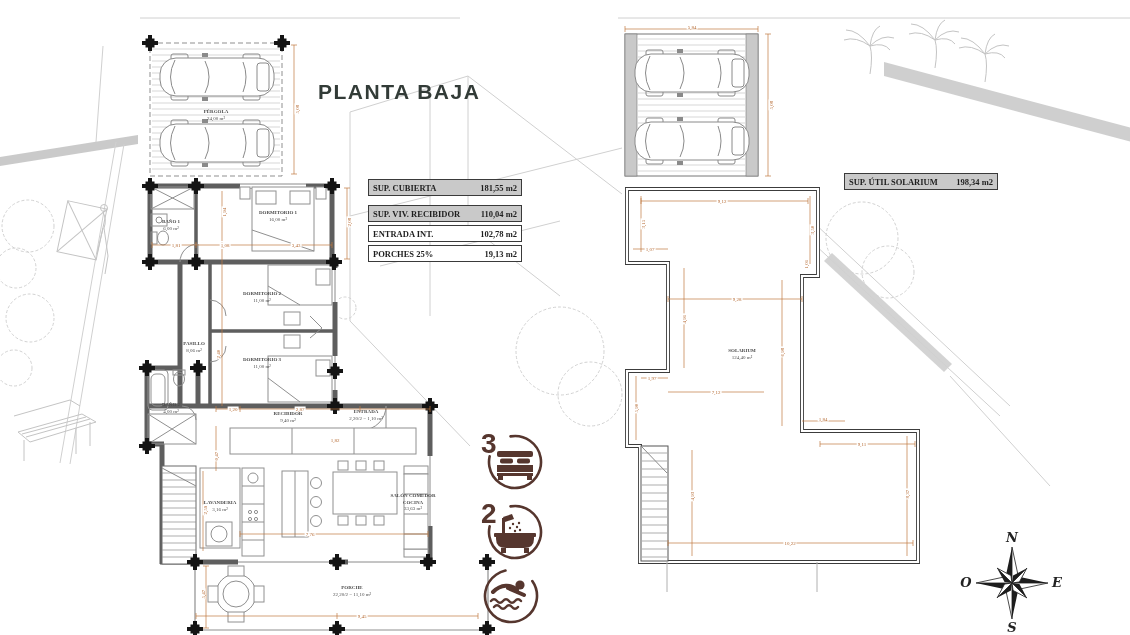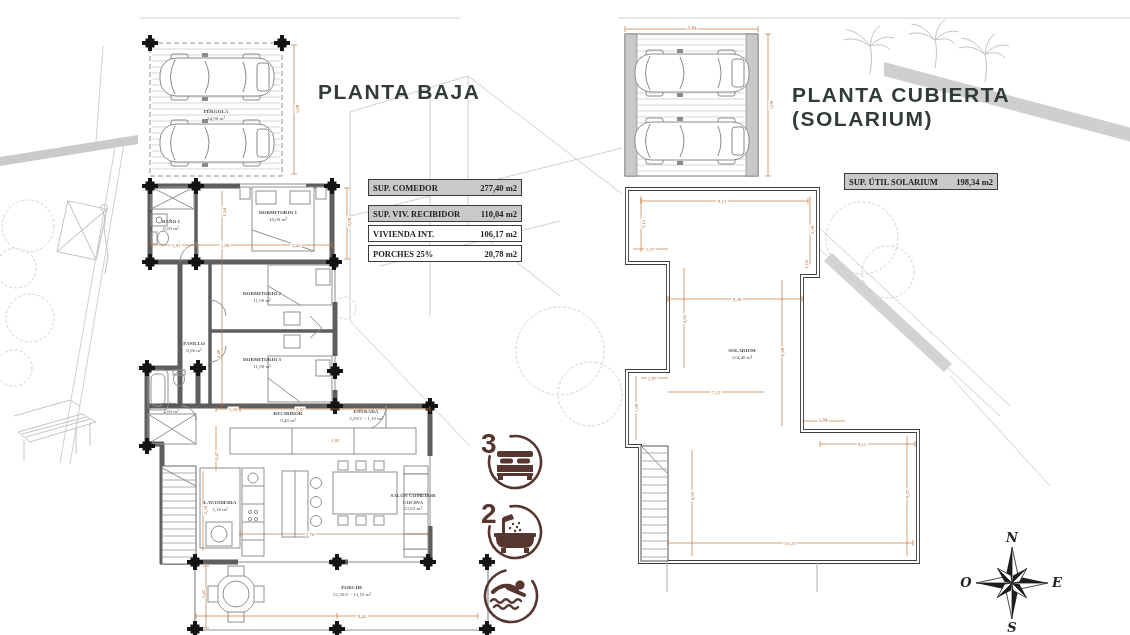--- a/index.html
+++ b/index.html
@@ -366,39 +366,37 @@
           <polygon points="0,-21 4.5,-6 0,0" fill="#fff" stroke="#1d1d1d" stroke-width="0.8"></polygon>
         </g>
       <g transform="rotate(315)">
           <polygon points="0,-21 -4.5,-6 0,0" fill="#1d1d1d"></polygon>
           <polygon points="0,-21 4.5,-6 0,0" fill="#fff" stroke="#1d1d1d" stroke-width="0.8"></polygon>
         </g>
     </g>
   </svg>
 
   <h1 class="plan-title" id="title-left">PLANTA BAJA</h1>
-  <h1 class="plan-title" id="title-right">PLANTA CUBIERTA
-(SOLARIUM)</h1>
 
   <div class="atable" id="table-left">
       <div class="arow shaded">
-        <span class="alabel">SUP. COMEDOR</span>
-        <span class="avalue">277,40 m2</span>
+        <span class="alabel">SUP. CUBIERTA</span>
+        <span class="avalue">181,55 m2</span>
       </div>
       <div class="arow shaded">
         <span class="alabel">SUP. VIV. RECIBIDOR</span>
         <span class="avalue">110,04 m2</span>
       </div>
       <div class="arow">
-        <span class="alabel">VIVIENDA INT.</span>
-        <span class="avalue">106,17 m2</span>
+        <span class="alabel">ENTRADA INT.</span>
+        <span class="avalue">102,78 m2</span>
       </div>
       <div class="arow">
         <span class="alabel">PORCHES 25%</span>
-        <span class="avalue">20,78 m2</span>
+        <span class="avalue">19,13 m2</span>
       </div>
     </div>
   <div class="atable" id="table-right">
       <div class="arow shaded">
         <span class="alabel">SUP. ÚTIL SOLARIUM</span>
         <span class="avalue">198,34 m2</span>
       </div>
     </div>
 
   <div id="room-labels">

